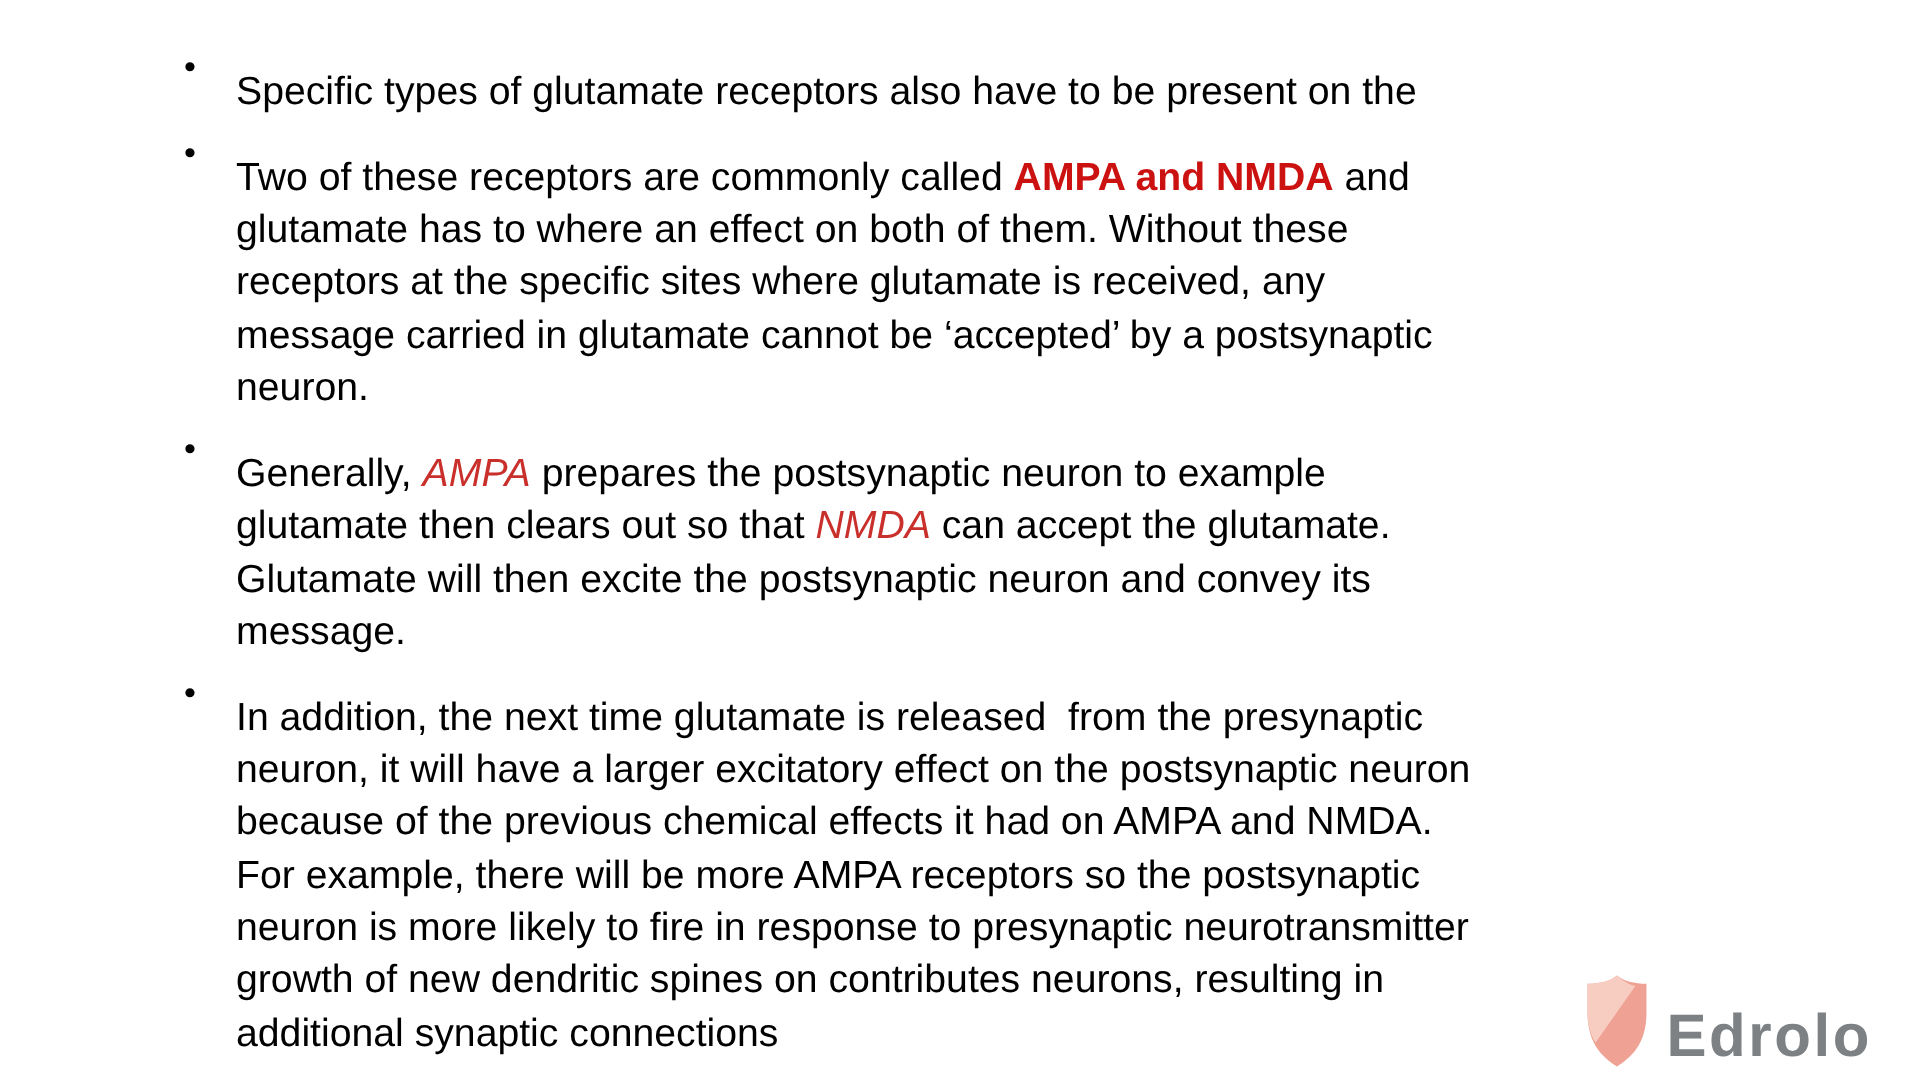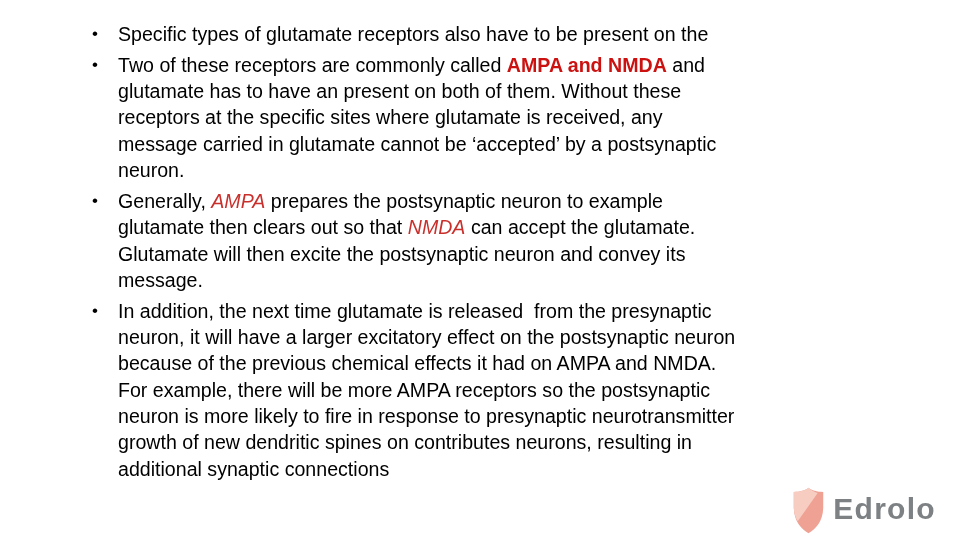--- a/index.html
+++ b/index.html
@@ -32,33 +32,34 @@
   }
   .bullet-marker {
     flex: 0 0 26px;
     width: 26px;
     font-size: 17px;
     line-height: 26.3px;
   }
   .bullet-content {
     flex: 1 1 auto;
     min-width: 0;
+    margin-top: 12px;
   }
   .line {
     white-space: pre;
   }
   .seg-normal { color: var(--text, #000000); }
   .seg-red { color: var(--red, #c9302c); font-style: italic; }
   .seg-red-bold { color: var(--red-bold, #cc1111); font-weight: bold; }
   .logo {
     position: absolute;
     right: 24px;
     bottom: 6px;
     display: flex;
-    align-items: flex-start;
+    align-items: flex-end;
     gap: 9px;
     z-index: 0;
   }
   .logo-shield {
     width: 31px;
     height: 47px;
     display: block;
   }
   .logo-text {
     color: var(--logo-text, #7d8184);
@@ -78,21 +79,21 @@
       <li class="bullet-item">
         <span class="bullet-marker">•</span>
         <div class="bullet-content">
           <div class="line"><span class="seg-normal">Specific types of glutamate receptors also have to be present on the</span></div>
         </div>
       </li>
       <li class="bullet-item">
         <span class="bullet-marker">•</span>
         <div class="bullet-content">
           <div class="line"><span class="seg-normal">Two of these receptors are commonly called </span><span class="seg-red-bold">AMPA and NMDA</span><span class="seg-normal"> and</span></div>
-          <div class="line"><span class="seg-normal">glutamate has to have an present on both of them. Without these</span></div>
+          <div class="line"><span class="seg-normal">glutamate has to where an effect on both of them. Without these</span></div>
           <div class="line"><span class="seg-normal">receptors at the specific sites where glutamate is received, any</span></div>
           <div class="line"><span class="seg-normal">message carried in glutamate cannot be ‘accepted’ by a postsynaptic</span></div>
           <div class="line"><span class="seg-normal">neuron.</span></div>
         </div>
       </li>
       <li class="bullet-item">
         <span class="bullet-marker">•</span>
         <div class="bullet-content">
           <div class="line"><span class="seg-normal">Generally, </span><span class="seg-red">AMPA</span><span class="seg-normal"> prepares the postsynaptic neuron to example</span></div>
           <div class="line"><span class="seg-normal">glutamate then clears out so that </span><span class="seg-red">NMDA</span><span class="seg-normal"> can accept the glutamate.</span></div>

